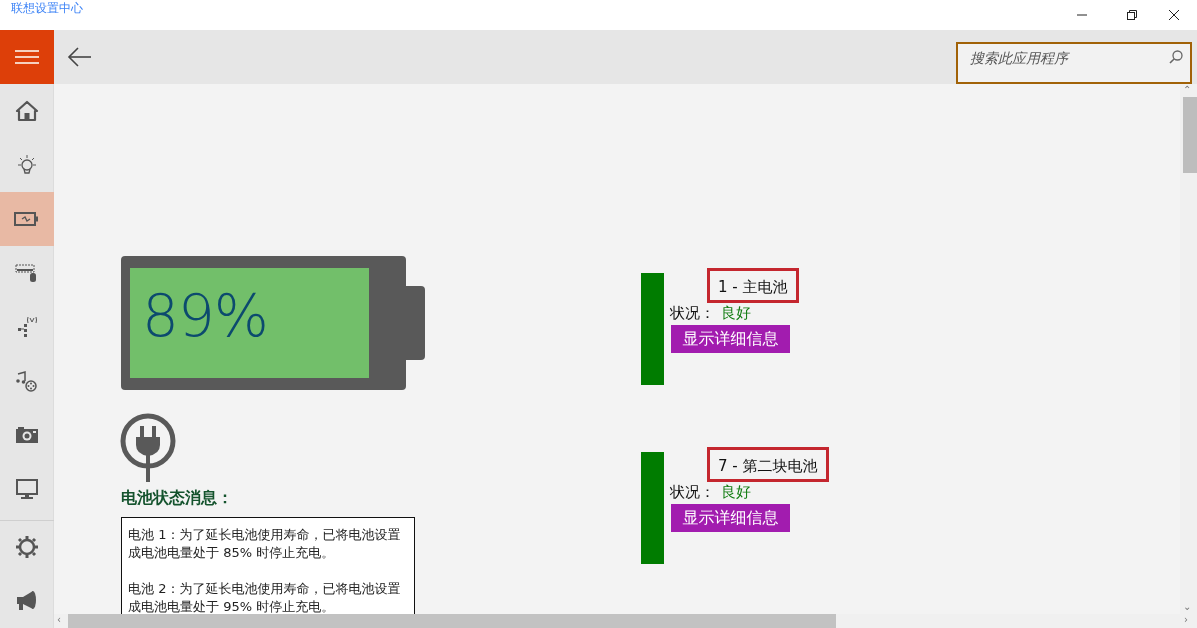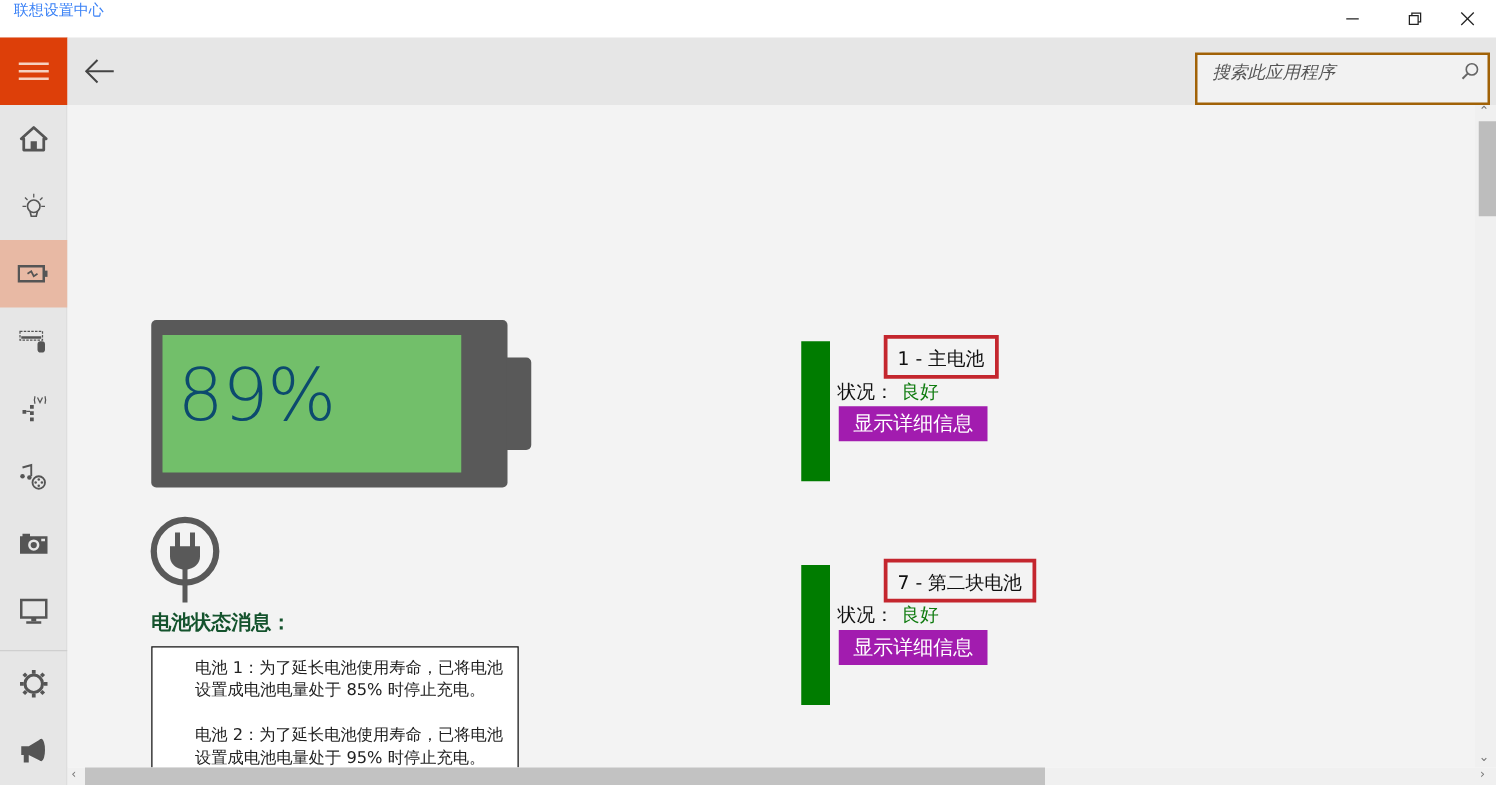--- a/index.html
+++ b/index.html
@@ -30,21 +30,21 @@
   .battery { position: absolute; left: 67px; top: 172px; width: 285px; height: 134px; background: #595959; border-radius: 4px; }
   .battery-fill { position: absolute; left: 9px; top: 12px; width: 239px; height: 110px; background: #72bf6a; }
   .battery-pct { position: absolute; left: 12px; top: 14px; font-size: 58px; color: #0c4a6e; font-weight: 200; font-family: "DejaVu Sans", sans-serif; letter-spacing: -1px; }
   .battery-tip { position: absolute; left: 351px; top: 202px; width: 20px; height: 74px; background: #595959; border-radius: 0 4px 4px 0; }
 
   .plug-icon { position: absolute; left: 65px; top: 328px; }
   .adapter-text { position: absolute; left: 143px; top: 344px; font-size: 15px; color: #111; }
 
   .msg-title { position: absolute; left: 67px; top: 404px; font-size: 16px; font-weight: bold; color: #14532d; }
   .msg-box { position: absolute; left: 67px; top: 433px; width: 294px; height: 110px; border: 1px solid #111; background: #fff; padding: 8px 6px; font-size: 13px; line-height: 18px; color: #222; }
-  .msg-box p { margin-bottom: 18px; margin-left: 28px; }
+  .msg-box p { margin-bottom: 18px; }
 
   .bat-card { position: absolute; left: 587px; width: 200px; height: 113px; }
   .bat-card .bar { position: absolute; left: 0; top: 0; width: 23px; height: 112px; background: #007c00; }
   .bat-card .name { position: absolute; left: 20px; top: -5px; height: 35px; padding: 7px 8px 0 8px; border: 3px solid #c4262e; font-size: 15px; color: #111; white-space: nowrap; margin-left: 46px; }
   .bat-card .status { position: absolute; left: 29px; top: 31px; font-size: 15px; color: #111; }
   .bat-card .status .good { color: #107c10; margin-left: 6px; }
   .bat-card .detail-btn { position: absolute; left: 30px; top: 52px; width: 119px; height: 28px; background: #a21caf; color: #fff; font-size: 16px; border: none; display: flex; align-items: center; justify-content: center; font-family: "DejaVu Sans", sans-serif; }
 
   .vscroll { position: absolute; left: 1180px; top: 84px; width: 17px; height: 530px; background: #f0f0f0; }
   .vscroll .thumb { position: absolute; left: 3px; top: 13px; width: 14px; height: 76px; background: #bdbdbd; }

